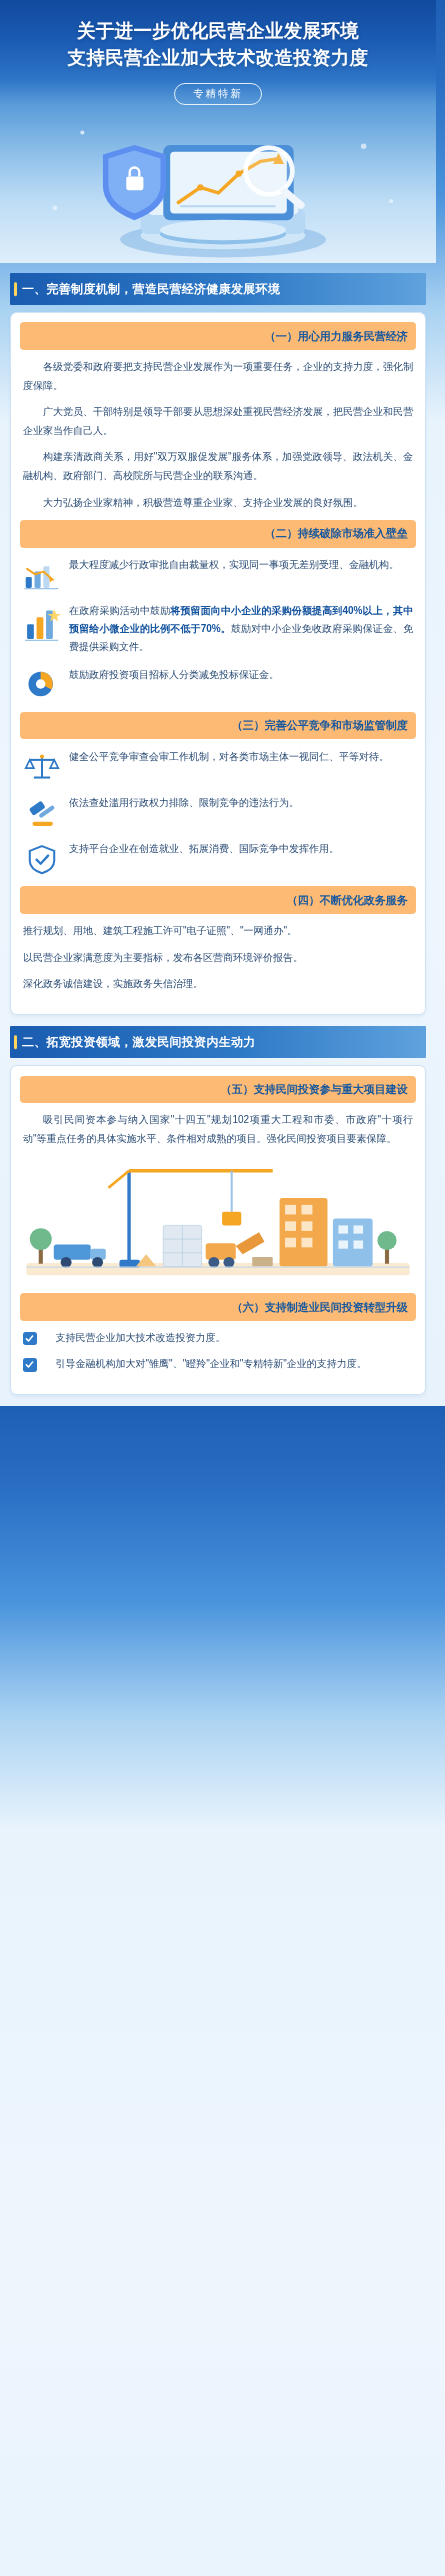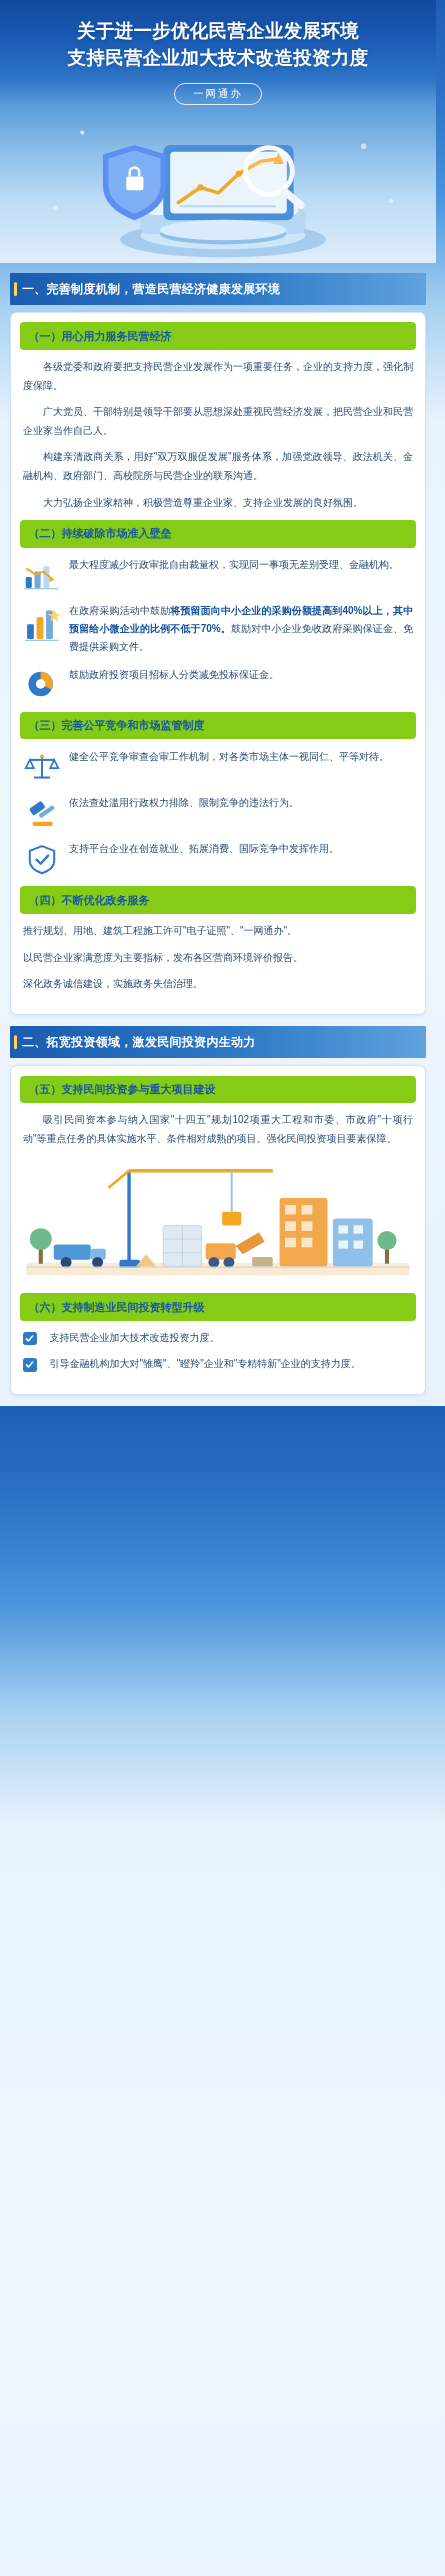--- a/index.html
+++ b/index.html
@@ -75,24 +75,25 @@
     background: #ffffff;
     border: 0.7px solid #cfe3f6;
     border-radius: 6.9px;
     padding: 9.6px 9.6px 12.3px 9.6px;
     box-shadow: 0 1.4px 3.4px rgba(30,90,160,0.07);
   }
   .sub-head {
     font-size: 11px;
     font-weight: bold;
     color: #17589f;
-    background: #84cc16;
+    background: #fdba74;
     border-radius: 4.1px;
     padding: 6.2px 8.2px;
     margin: 6.9px 0 8.2px 0;
+    text-align: right;
   }
   .sub-head:first-child { margin-top: 0; }
 
   .para {
     font-size: 10px;
     line-height: 1.85;
     color: #284a74;
     text-indent: 2em;
     margin: 6.9px 2.7px 8.2px 2.7px;
     text-align: justify;
@@ -110,21 +111,21 @@
     font-size: 10px;
     line-height: 1.8;
     color: #284a74;
     text-align: justify;
     flex: 1;
   }
   .row .txt b { color: #14539e; }
 
   .check-row {
     display: flex;
-    gap: 13px;
+    gap: 19px;
     align-items: flex-start;
     margin: 8.2px 2.7px;
     font-size: 10px;
     line-height: 1.8;
     color: #284a74;
     text-align: justify;
   }
   .check-box {
     flex: 0 0 13.7px;
     width: 13.7px; height: 13.7px;
@@ -144,21 +145,21 @@
 <body>
 
 <div class="page">
 
   <div class="header">
     <h1>
       <span>关于进一步优化民营企业发展环境</span><br>
       <span>支持民营企业加大技术改造投资力度</span>
     </h1>
     <div class="subtitle-wrap">
-      <span class="subtitle">一网通办</span>
+      <span class="subtitle">专精特新</span>
     </div>
   </div>
 
   <div class="hero">
     <svg width="446" height="158" viewBox="0 0 650 230">
       <ellipse cx="325" cy="196" rx="150" ry="26" fill="#7fb4e4" opacity="0.55"></ellipse>
       <ellipse cx="325" cy="190" rx="120" ry="20" fill="#cfe6f8"></ellipse>
 
       <rect x="205" y="150" width="240" height="38" rx="10" fill="#b6d8f4"></rect>
       <rect x="215" y="140" width="220" height="20" rx="8" fill="#e6f2fc"></rect>

